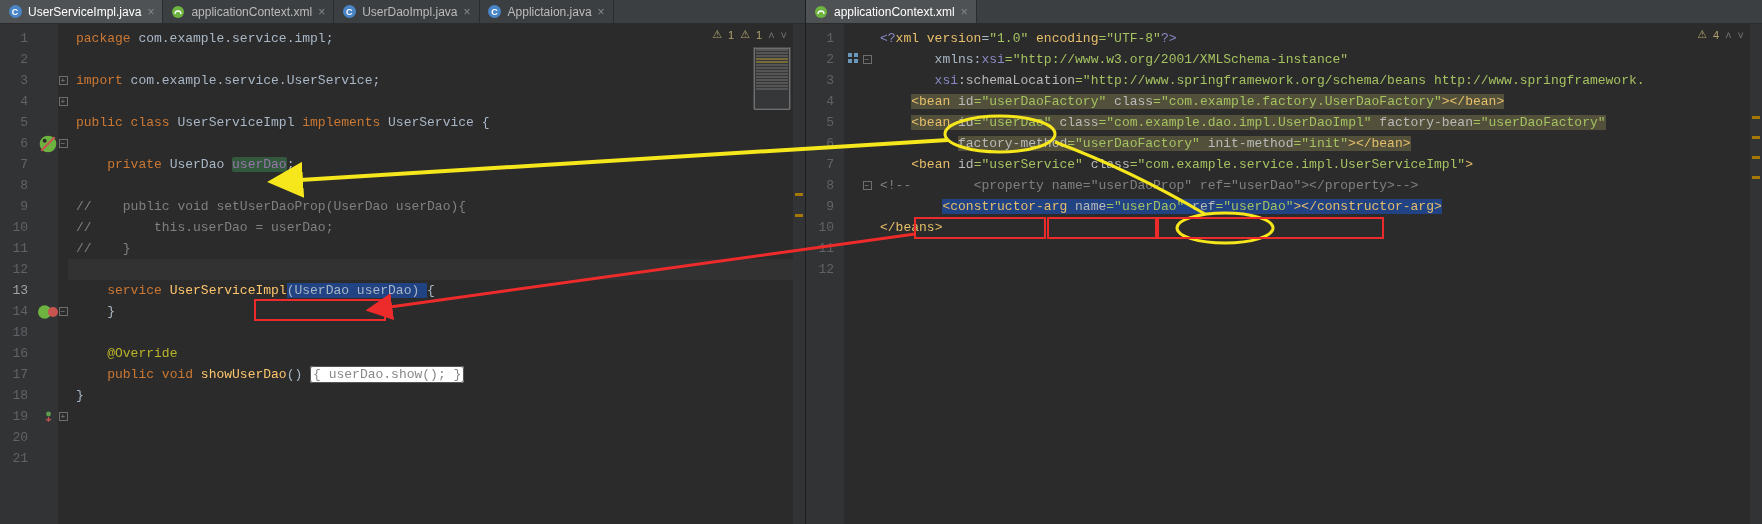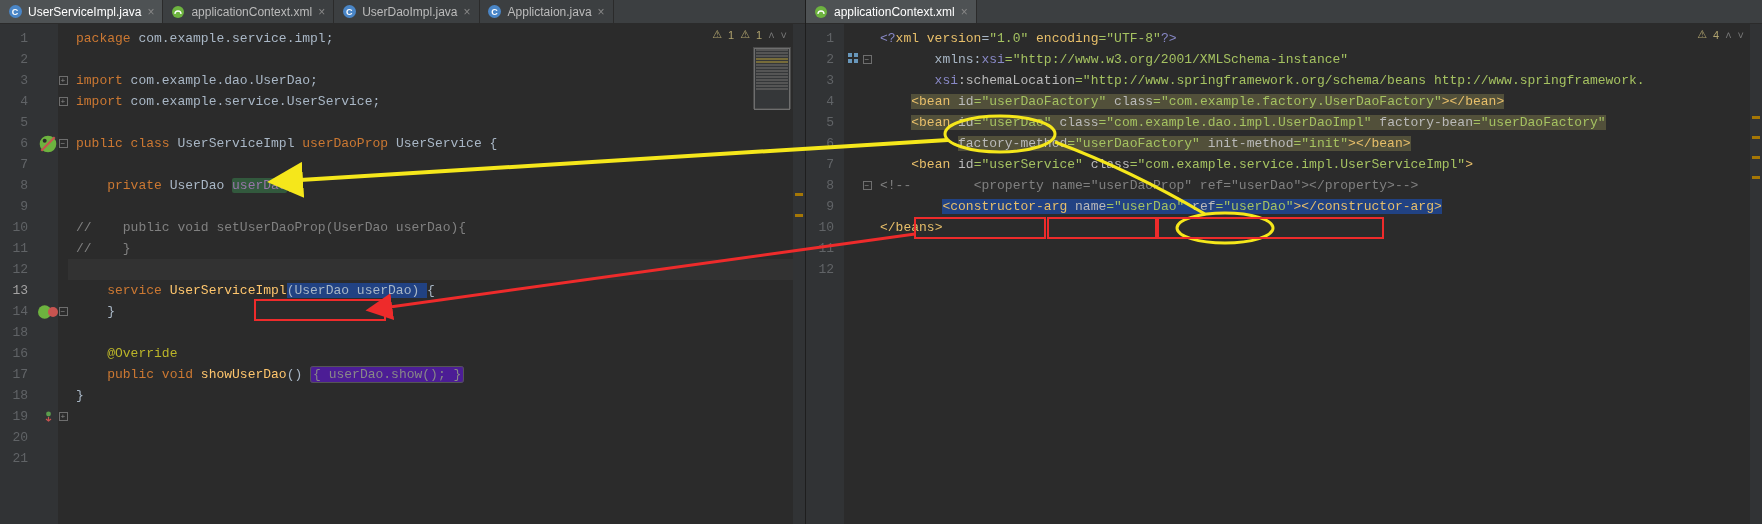--- a/index.html
+++ b/index.html
@@ -35,21 +35,21 @@
   .cls { color: #a9b7c6; }
   .fld { color: #9876aa; }
   .mth { color: #ffc66d; }
   .tg  { color: #e8bf6a; }
   .at  { color: #bababa; }
   .av  { color: #a5c261; }
   .xd  { color: #8888c6; }
   .sel-hl { background: #32593d; border-radius: 2px; }
   .sel-find { background: #214283; }
   .warn-hl { background: #52503a; }
-  .folded { background: #4c1d95; border: 1px solid #555; border-radius: 3px; color: #888; padding: 0 2px; }
+  .folded { background: #ffffff; border: 1px solid #555; border-radius: 3px; color: #888; padding: 0 2px; }
   
   .warn-bar { position: absolute; top: 4px; right: 18px; display: flex; align-items: center; gap: 6px; font-family: "Segoe UI",Arial,sans-serif; font-size: 11px; color: #b0a36e; z-index: 5; }
   .warn-bar .w-ic { color: #b0a36e; }
   .warn-bar .nav { color: #777; cursor: pointer; }
   .err-stripe { width: 12px; background: #313335; position: relative; }
   .err-mark { position: absolute; left: 2px; width: 8px; height: 3px; background: #a57705; }
   .impl-ic svg, .ovr-ic svg { width: 11px; height: 11px; }
   
   .minimap { position: absolute; top: 23px; right: 14px; width: 38px; height: 62px; border: 1px solid #4a4a4a; background: #353739; z-index: 4; }
   .minimap .mm-line { height: 2px; margin: 1px 2px; background: #555; }
@@ -195,28 +195,28 @@
         <div class="fold-row">
             <span class="fold-ic">+</span>
           </div>
         <div class="fold-row"></div>
           <div class="fold-row"></div>
       </div>
 
       <div class="code">
         <div class="line"><span class="kw">package</span><span class="pkg"> com.example.service.impl;</span></div>
         <div class="line"></div>
-        <div class="line"><span class="kw">import</span><span class="pkg"> com.example.dao.UserDao;</span></div>
         <div class="line"><span class="kw">import</span><span class="pkg"> com.example.service.UserService;</span></div>
         <div class="line"></div>
-        <div class="line"><span class="kw">public class</span><span class="cls"> UserServiceImpl </span><span class="kw">userDaoProp</span><span> UserService {</span></div>
+        <div class="line"><span class="kw">public class</span><span class="cls"> UserServiceImpl </span><span class="kw">implements</span><span> UserService {</span></div>
         <div class="line"></div>
         <div class="line">    <span class="kw">private</span><span class="cls"> UserDao </span><span class="fld sel-hl">userDao</span><span>;</span></div>
         <div class="line"></div>
         <div class="line"><span class="cmt">//    public void setUserDaoProp(UserDao userDao){</span></div>
+        <div class="line"><span class="cmt">//        this.userDao = userDao;</span></div>
         <div class="line"><span class="cmt">//    }</span></div>
         <div class="line caret"></div>
         <div class="line">    <span class="kw">service</span><span class="mth"> UserServiceImpl</span><span class="sel-find">(UserDao userDao) </span><span>{</span></div>
         <div class="line">    <span>}</span></div>
         <div class="line"></div>
         <div class="line">    <span class="ann">@Override</span></div>
         <div class="line">    <span class="kw">public void</span><span class="mth"> showUserDao</span><span>() </span><span class="folded">{ userDao.show(); }</span></div>
         <div class="line"><span>}</span></div>
         <div class="line"></div>
       </div>

